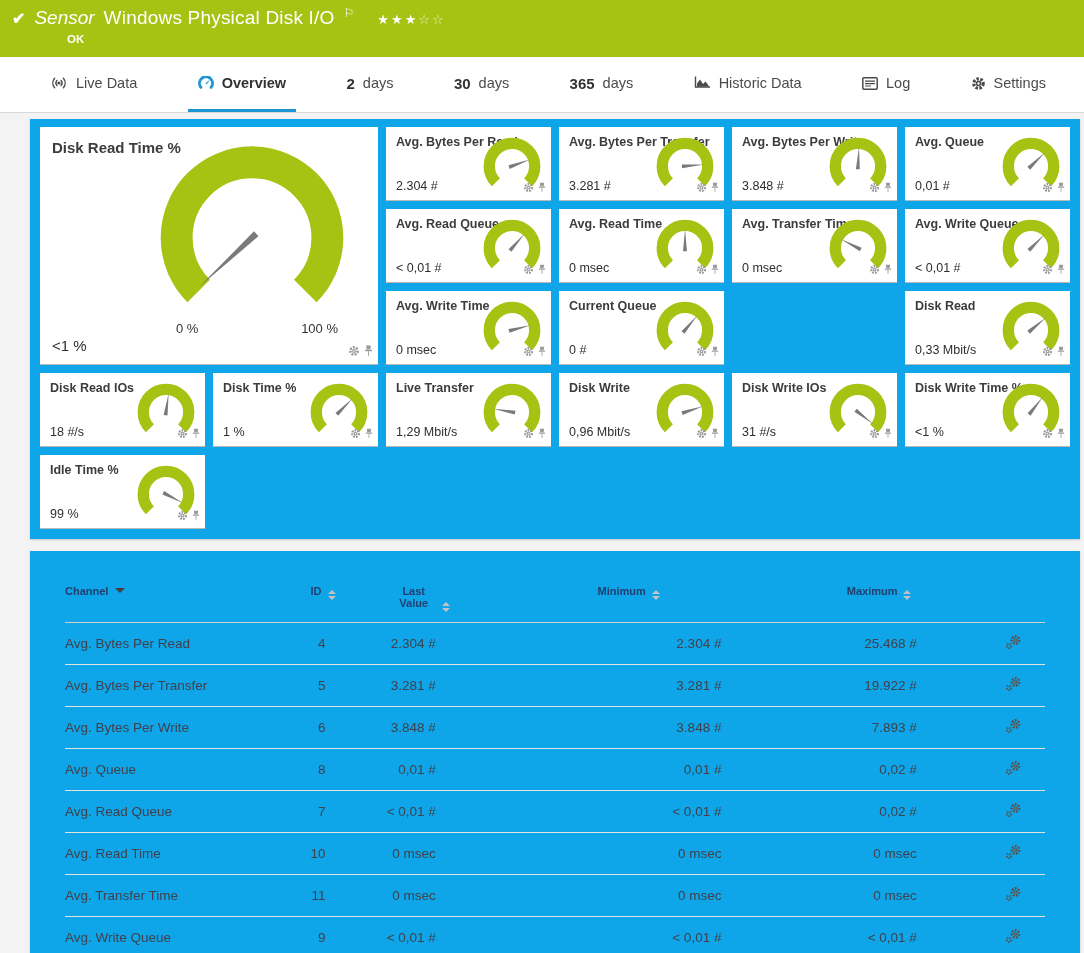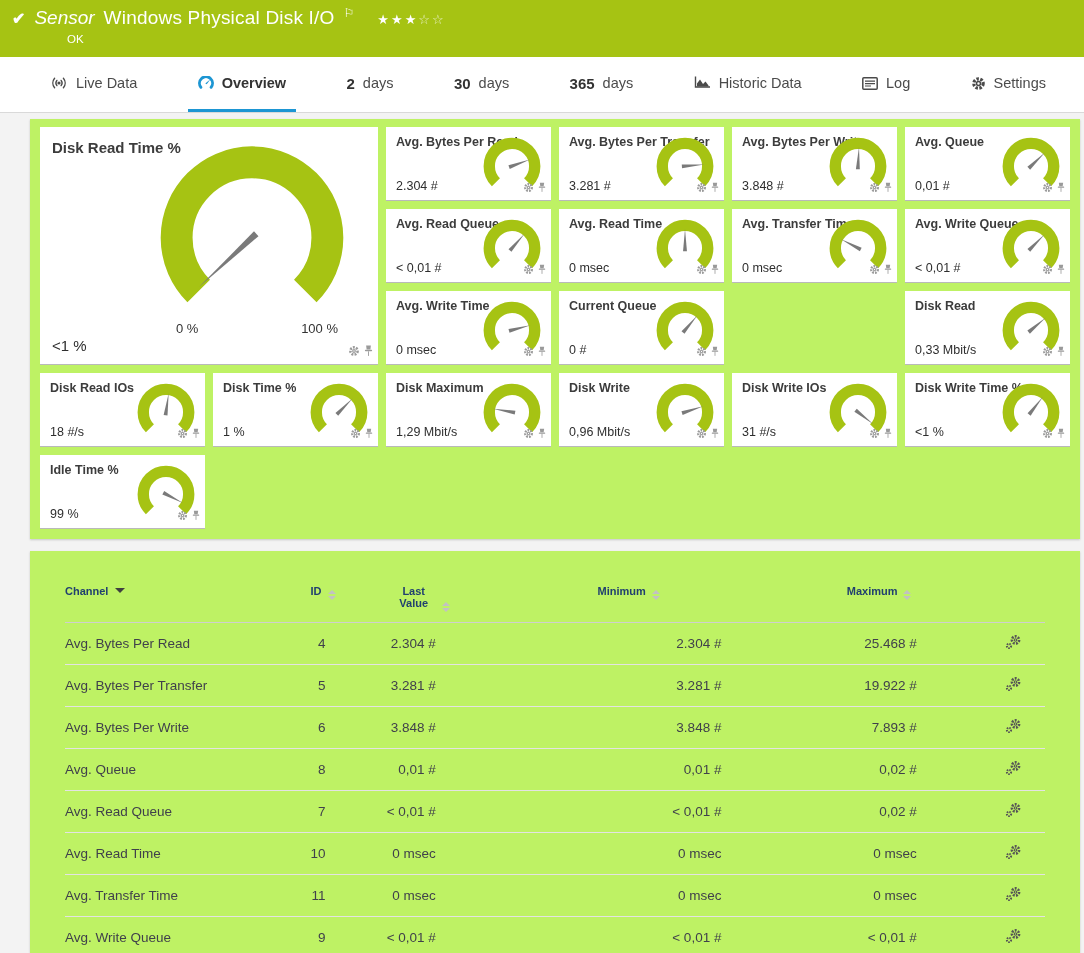--- a/index.html
+++ b/index.html
@@ -9,33 +9,33 @@
   
   .sensor-header { height:57px; background:#a6c313; color:#fff; padding:7px 14px 0 12px; }
   .sh-line1 { display:flex; align-items:baseline; gap:9px; }
   .check-glyph { font-size:16px; font-weight:700; }
   .sensor-label { font-style:italic; font-size:19px; font-weight:400; }
   .sensor-title { font-size:19px; font-weight:400; letter-spacing:.2px; }
   .flag-glyph { font-size:12px; position:relative; top:-7px; }
   .stars { margin-left:14px; font-size:13px; letter-spacing:2px; }
   .star { color:#fff; }
   .star.empty { color:rgba(255,255,255,.75); }
-  .sensor-status { font-size:11.5px; font-weight:400; margin:4px 0 0 55px; }
+  .sensor-status { font-size:11.5px; font-weight:700; margin:4px 0 0 55px; }
 
   
   .tabs { height:56px; background:#fff; border-bottom:1px solid #d9d9d9;
     display:flex; align-items:stretch; justify-content:space-between; padding:0 28px 0 40px; }
   .tab { display:flex; align-items:center; gap:8px; padding:0 10px; cursor:pointer;
     border-bottom:3px solid transparent; color:#4b4b4b; font-size:14.5px; text-decoration:none; }
   .tab .tab-icon { display:inline-flex; align-items:center; }
   .tab .tab-num { font-weight:700; color:#333; font-size:15px; }
   .tab.active { border-bottom-color:#1d96d3; color:#333; font-weight:700; }
 
   
-  .card { background:#bef264; box-shadow:0 1px 2px rgba(0,0,0,.18); }
+  .card { background:#0ea5e9; box-shadow:0 1px 2px rgba(0,0,0,.18); }
   .gauges-card { margin:6px 4px 0 30px; padding:8px 10px 10px 10px; }
   .table-card { margin:12px 4px 0 30px; padding:22px 35px 30px 35px; min-height:400px; }
 
   
   .gauge-grid { display:grid; grid-template-columns:repeat(6,1fr); grid-auto-rows:74px; gap:8px; }
   .tile { position:relative; border-bottom:1px solid #b9b9b9; background:#fff; }
   .tile-title { position:absolute; top:8px; left:10px; font-size:12.5px; font-weight:700;
     color:#3c3c3c; white-space:nowrap; }
   .tile-value { position:absolute; bottom:7px; left:10px; font-size:12.5px; color:#2e2e2e; white-space:nowrap; }
   .small-gauge { position:absolute; right:8px; top:7px; }
@@ -478,21 +478,21 @@
               <g fill="#9a9a9a">
                 <path d="M2.1,0.6 h4.8 l-0.5,4 h-3.8 z"></path>
                 <rect x="0.9" y="4.8" width="7.2" height="1.5" rx="0.7"></rect>
                 <rect x="4.05" y="6.3" width="0.9" height="4.6"></rect>
               </g>
             </svg></span>
     </div>
   </div>
 
   <div class="tile" style="grid-area: 4 / 3;">
-    <div class="tile-title">Disk Maximum</div>
+    <div class="tile-title">Live Transfer</div>
     <svg class="small-gauge" width="62" height="56" viewBox="0 0 60 54">
       <path d="M 14.44 46.56 A 22 22 0 1 1 45.56 46.56" fill="none" stroke="#a6c313" stroke-width="11"></path>
       <polygon class="needle" points="28.1,34 31.9,34 30,12.5" fill="#7a7a7a" transform="rotate(-80 30 31)"></polygon>
     </svg>
     <div class="tile-value">1,29 Mbit/s</div>
     <div class="tile-icons">
       <span><svg width="11" height="11" viewBox="0 0 14 14">
               <circle cx="7" cy="7" r="4.2" fill="none" stroke="#9a9a9a" stroke-width="3" stroke-dasharray="2.2 1.4"></circle>
               <circle cx="7" cy="7" r="1.5" fill="none" stroke="#9a9a9a" stroke-width="1.4"></circle>
             </svg></span>

